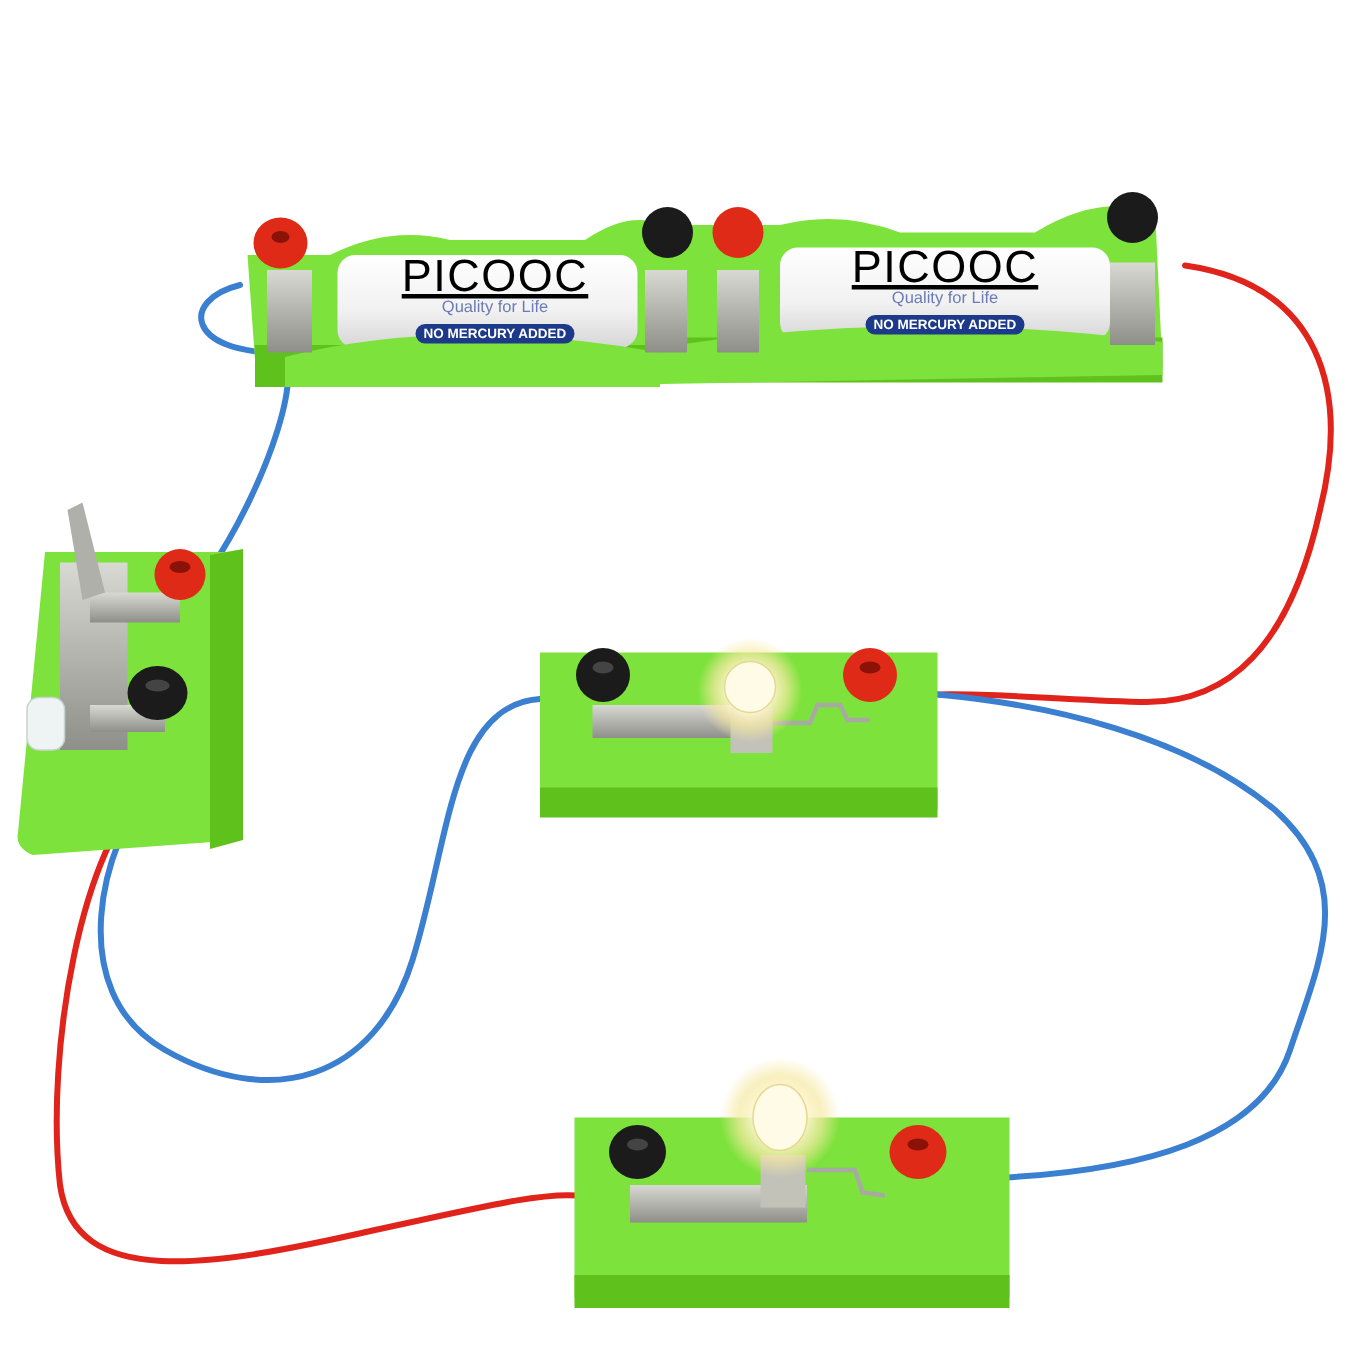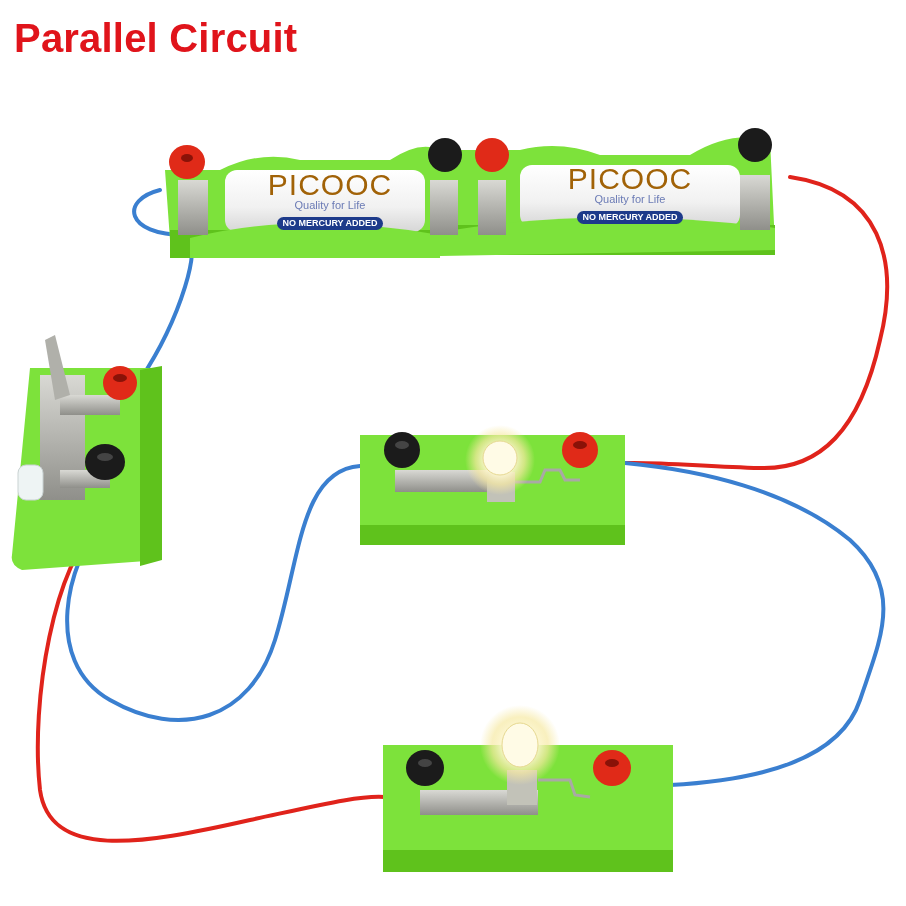--- a/index.html
+++ b/index.html
@@ -1,20 +1,20 @@
 <!DOCTYPE html>
 <html><head>
 <meta charset="utf-8">
 <style>
   html,body{margin:0;padding:0;background:#ffffff;}
   #stage{position:relative;width:906px;height:906px;overflow:hidden;background:#ffffff;font-family:"Liberation Sans",sans-serif;}
   .title{position:absolute;left:14px;top:14px;font-family:"Liberation Sans",sans-serif;font-weight:700;font-size:40px;line-height:48px;letter-spacing:0.2px;}
   svg{position:absolute;left:0;top:0;}
   .batt-text{position:absolute;font-family:"Liberation Sans",sans-serif;text-align:center;}
-  .brand{font-size:30px;line-height:26px;color:#a16207;letter-spacing:1px;}
+  .brand{font-size:30px;line-height:26px;color:#000000;letter-spacing:1px;text-decoration:underline;}
   .tag{font-size:11px;line-height:14px;color:#6b7bb5;}
   .badge{display:inline-block;font-size:9px;font-weight:700;color:#fff;background:#1d3a8a;border-radius:8px;padding:1px 5px;line-height:11px;}
 </style>
 </head>
 <body>
 
 <div id="stage">
 
   <svg width="906" height="906" viewBox="0 0 906 906">
     <defs>
@@ -120,14 +120,13 @@
     <div class="brand">PICOOC</div>
     <div class="tag">Quality for Life</div>
     <span class="badge">NO MERCURY ADDED</span>
   </div>
   <div class="batt-text" style="left:550px;top:166px;width:160px;">
     <div class="brand">PICOOC</div>
     <div class="tag">Quality for Life</div>
     <span class="badge">NO MERCURY ADDED</span>
   </div>
 
-  <div class="title" style="color:#e0141b;">Parallel Circuit</div>
 </div>
 
 </body></html>

